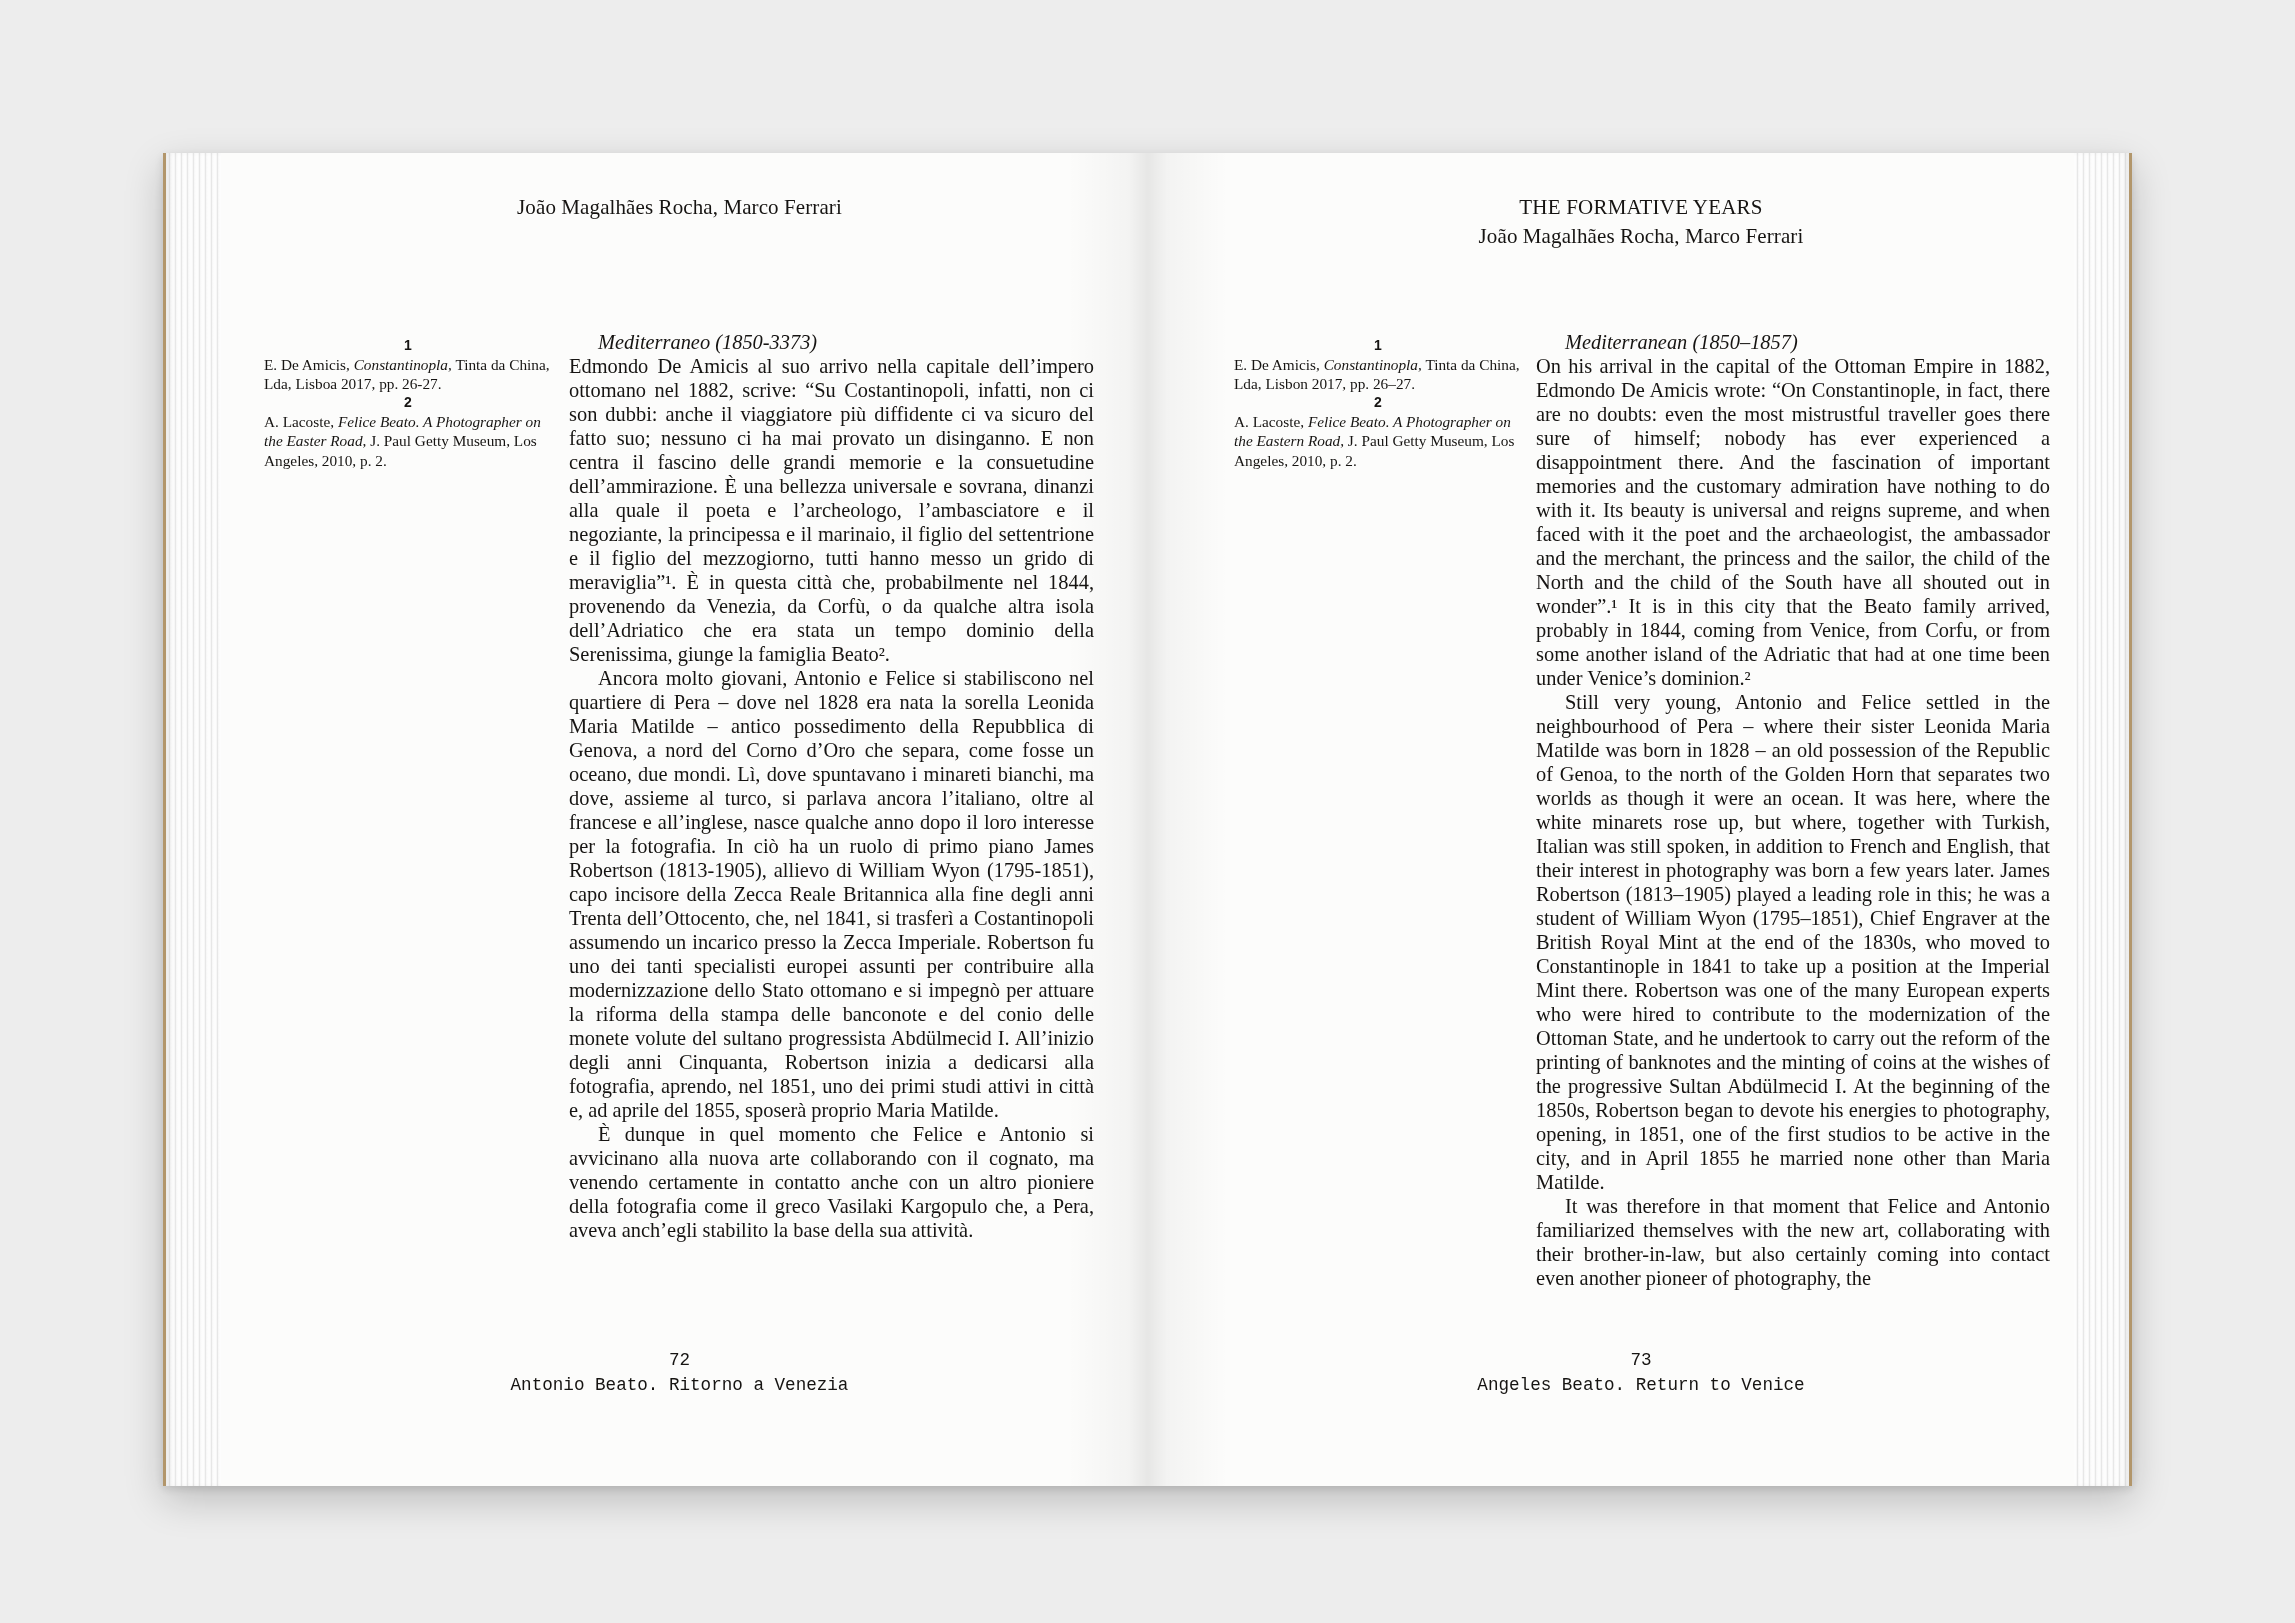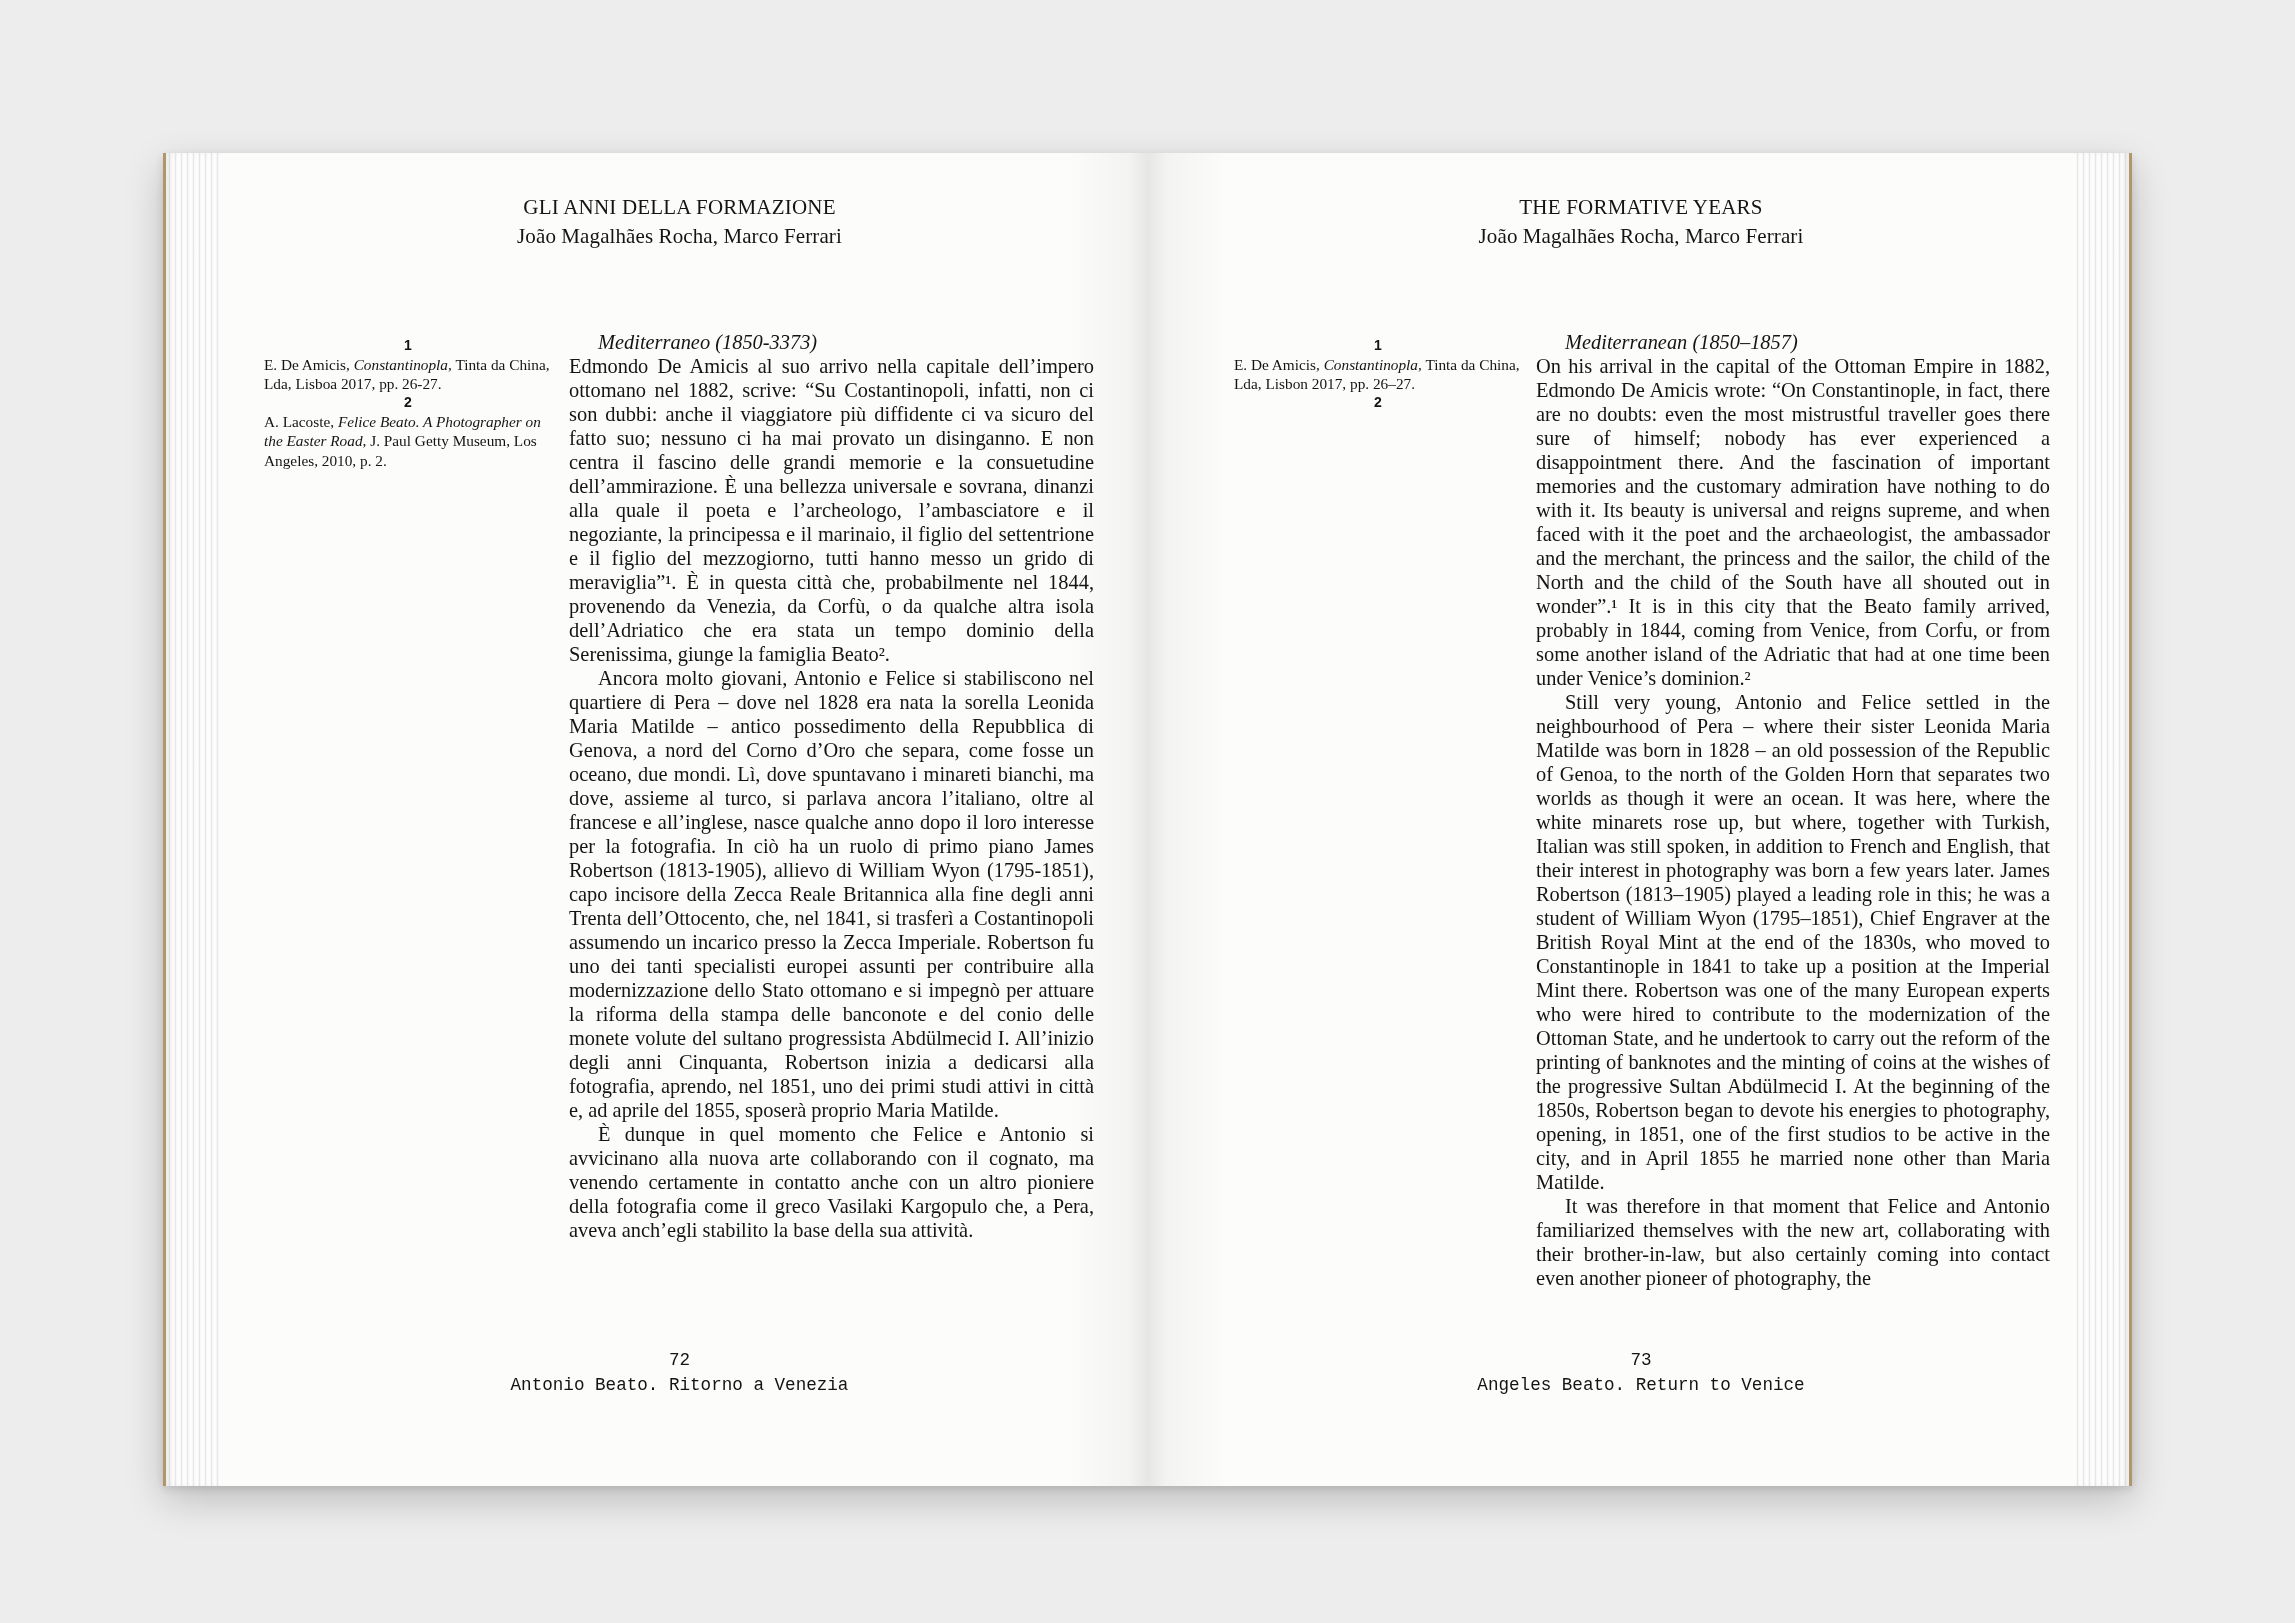--- a/index.html
+++ b/index.html
@@ -78,21 +78,20 @@
 
 <div class="spread">
   <div class="cover-edge left"></div>
   <div class="edge-stripes left"></div>
   <div class="cover-edge right"></div>
   <div class="edge-stripes right"></div>
 
   <div class="page left-page">
     <div class="type-area">
       <div class="page-header">
-        <span class="chapter-title">GLI ANNI DELLA FORMAZIONE</span>
         <span class="chapter-authors">João Magalhães Rocha, Marco Ferrari</span>
       </div>
 
       <div class="margin-notes">
         <div class="note">
           <span class="note-number">1</span>
           <span class="note-text"><span>E. De Amicis, </span><span class="note-title">Constantinopla,</span><span> Tinta da China, Lda, Lisboa 2017, pp. 26-27.</span></span>
         </div>
         <div class="note">
           <span class="note-number">2</span>
@@ -121,20 +120,21 @@
         <span class="chapter-authors">João Magalhães Rocha, Marco Ferrari</span>
       </div>
 
       <div class="margin-notes">
         <div class="note">
           <span class="note-number">1</span>
           <span class="note-text"><span>E. De Amicis, </span><span class="note-title">Constantinopla,</span><span> Tinta da China, Lda, Lisbon 2017, pp. 26–27.</span></span>
         </div>
         <div class="note">
           <span class="note-number">2</span>
+          <span class="note-text"><span>A. Lacoste, </span><span class="note-title">Felice Beato. A Photographer on the Eastern Road</span><span>, J. Paul Getty Museum, Los Angeles, 2010, p. 2.</span></span>
         </div>
       </div>
 
       <div class="main-col">
         <div class="section-heading">Mediterranean (1850–1857)</div>
         <div class="para">On his arrival in the capital of the Ottoman Empire in 1882, Edmondo De Amicis wrote: “On Constantinople, in fact, there are no doubts: even the most mistrustful traveller goes there sure of himself; nobody has ever experienced a disappointment there. And the fascination of important memories and the customary admiration have nothing to do with it. Its beauty is universal and reigns supreme, and when faced with it the poet and the archaeologist, the ambassador and the merchant, the princess and the sailor, the child of the North and the child of the South have all shouted out in wonder”.¹ It is in this city that the Beato family arrived, probably in 1844, coming from Venice, from Corfu, or from some another island of the Adriatic that had at one time been under Venice’s dominion.²</div>
         <div class="para indent">Still very young, Antonio and Felice settled in the neighbourhood of Pera – where their sister Leonida Maria Matilde was born in 1828 – an old possession of the Republic of Genoa, to the north of the Golden Horn that separates two worlds as though it were an ocean. It was here, where the white minarets rose up, but where, together with Turkish, Italian was still spoken, in addition to French and English, that their interest in photography was born a few years later. James Robertson (1813–1905) played a leading role in this; he was a student of William Wyon (1795–1851), Chief Engraver at the British Royal Mint at the end of the 1830s, who moved to Constantinople in 1841 to take up a position at the Imperial Mint there. Robertson was one of the many European experts who were hired to contribute to the modernization of the Ottoman State, and he undertook to carry out the reform of the printing of banknotes and the minting of coins at the wishes of the progressive Sultan Abdülmecid I. At the beginning of the 1850s, Robertson began to devote his energies to photography, opening, in 1851, one of the first studios to be active in the city, and in April 1855 he married none other than Maria Matilde.</div>
         <div class="para indent">It was therefore in that moment that Felice and Antonio familiarized themselves with the new art, collaborating with their brother-in-law, but also certainly coming into contact even another pioneer of photography, the</div>
       </div>
 

